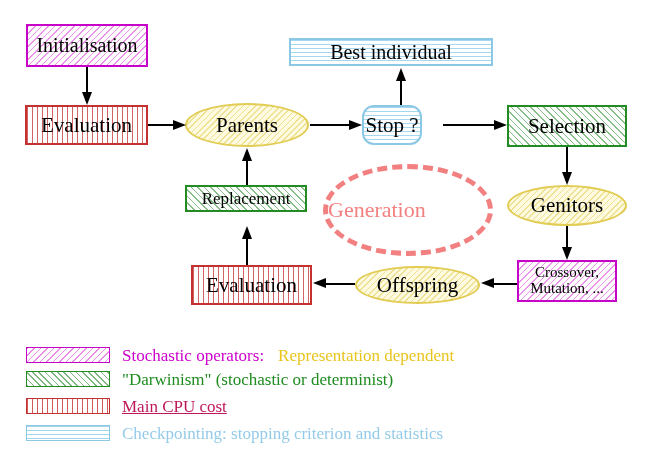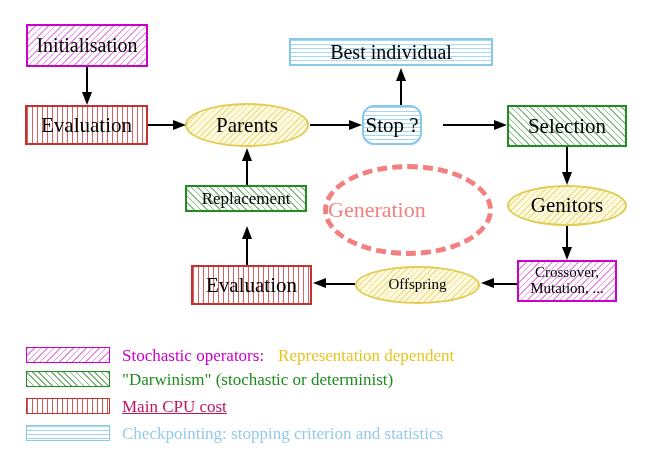--- a/index.html
+++ b/index.html
@@ -82,21 +82,21 @@
 
   <div class="node ellipse hatch-yellow" style="left:507px;top:185px;width:120px;height:41px;font-size:21px;">Genitors</div>
 
   <div class="node hatch-green" style="left:507px;top:105px;width:120px;height:42px;font-size:21px;">Selection</div>
 
   <div class="node hatch-magenta" style="left:517px;top:260px;width:100px;height:42px;font-size:15px;flex-direction:column;">
     <div>Crossover,</div>
     <div>Mutation, ...</div>
   </div>
 
-  <div class="node ellipse hatch-yellow" style="left:355px;top:266px;width:125px;height:38px;font-size:15px;">Offspring</div>
+  <div class="node ellipse hatch-yellow" style="left:355px;top:266px;width:125px;height:38px;font-size:21px;">Offspring</div>
 
   <div class="node hatch-red" style="left:191px;top:265px;width:121px;height:40px;font-size:21px;">Evaluation</div>
 
   <div class="node hatch-green" style="left:185px;top:185px;width:122px;height:27px;font-size:17px;">Replacement</div>
 
   <div class="generation">
     <span>Generation</span>
   </div>
 
   <div>

